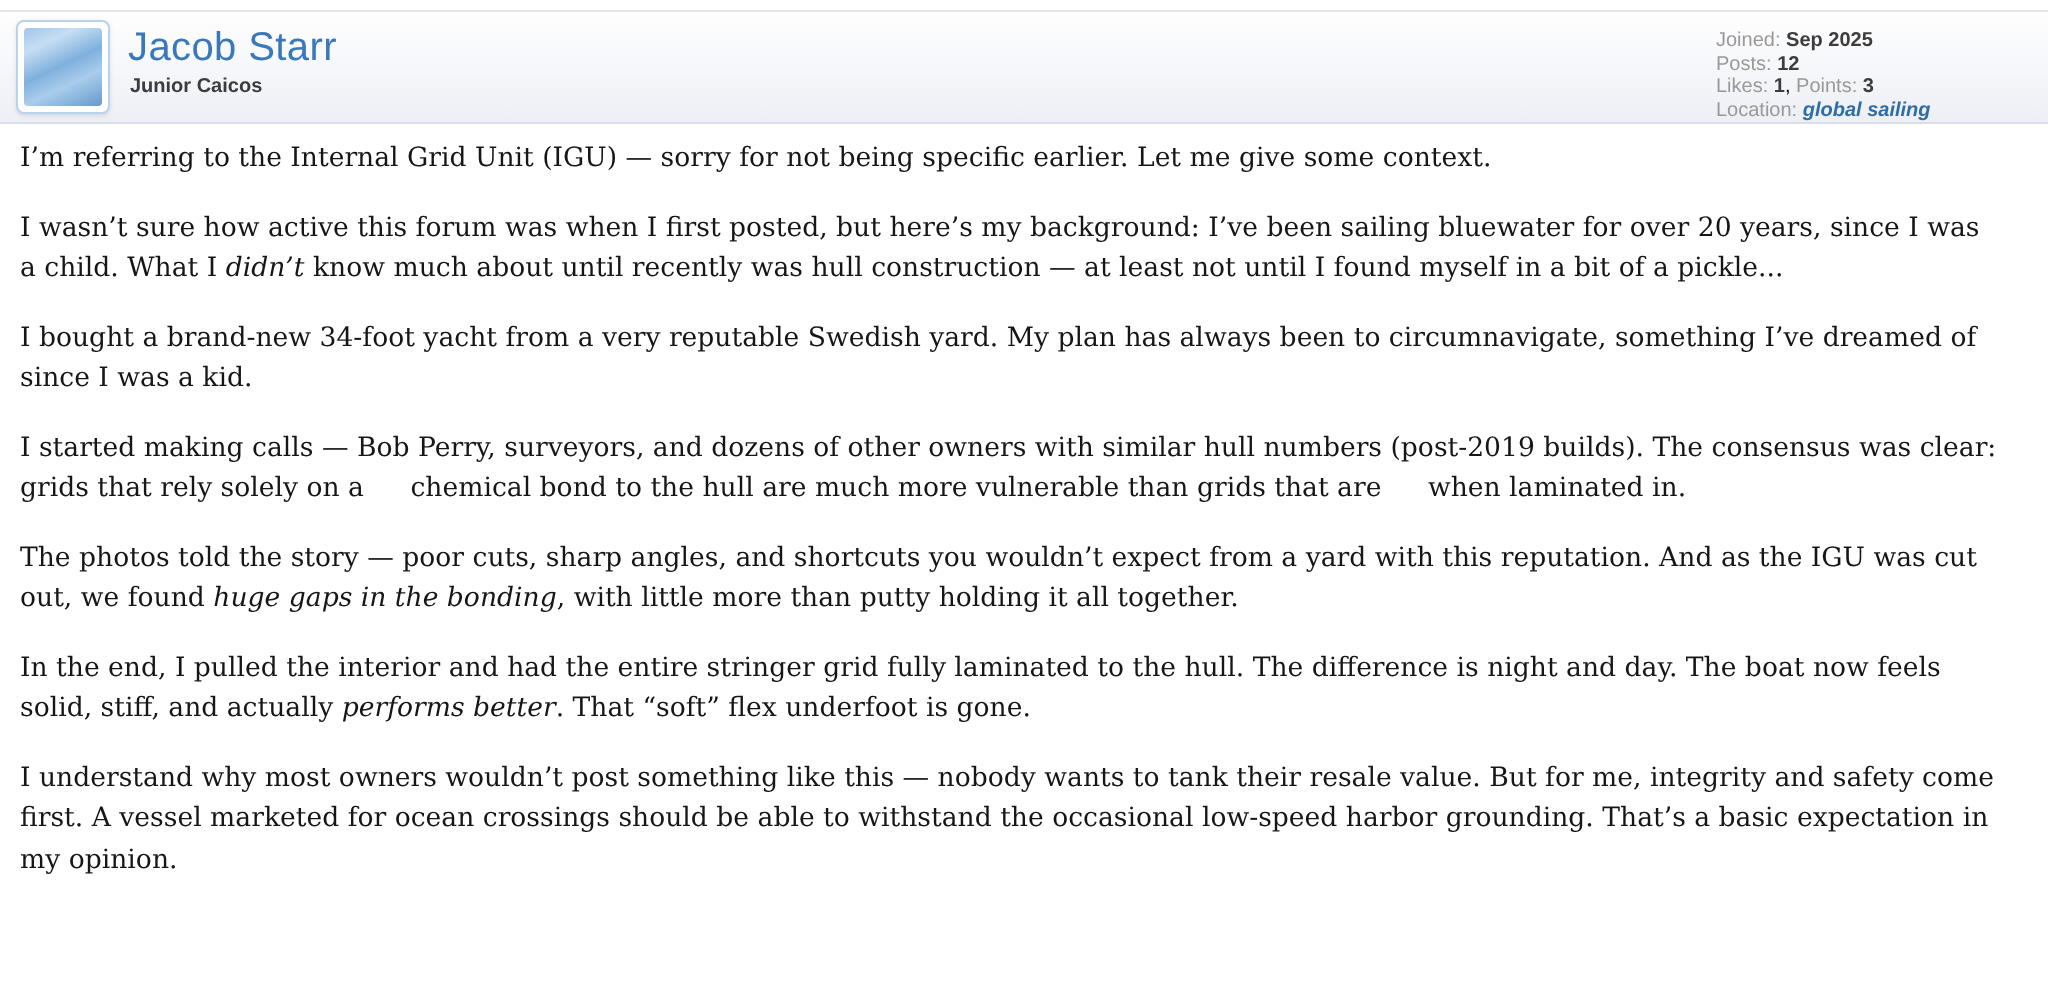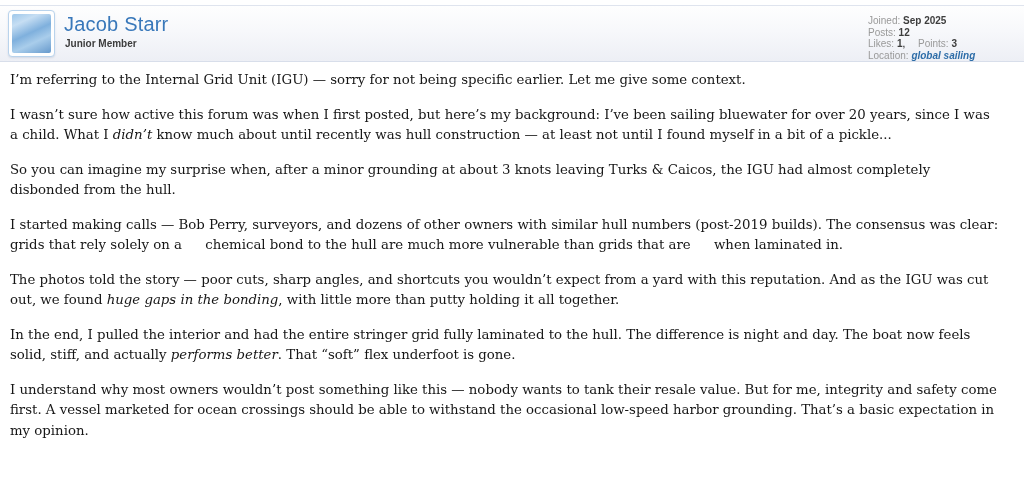--- a/index.html
+++ b/index.html
@@ -26,21 +26,21 @@
     background:linear-gradient(155deg,#9ec7ea 0%, #c6def3 22%, #7fb0dd 48%, #a9cdeb 68%, #6699cc 100%);
   }
   .user-block { position:absolute; left:64px; top:7px; }
   .username {
     font-size:20px; color:#3978ba; text-decoration:none; display:block;
     letter-spacing:0.2px; cursor:pointer;
   }
   .user-title { font-size:10px; font-weight:bold; color:#3c3c3c; margin-top:2px; margin-left:1px; }
 
   .stats { position:absolute; left:858px; top:9px; font-size:10px; line-height:11.5px; }
-  .stats .label { color:#999999; font-weight:normal;margin-left:10px; }
+  .stats .label { color:#999999; font-weight:normal; }
   .stats .value { color:#3d3d3d; font-weight:bold; }
   .stats .value.link { color:#2d6da8; cursor:pointer;font-style:italic; }
 
   .post-body { padding:8px 24px 0 10px; }
   .post-body p {
     font-family:"DejaVu Serif", serif;
     font-size:13.3px; line-height:20.5px; color:#161616;
     margin:0 0 14px 0;
   }
   .post-body p strong { font-weight:normal;margin-left:19px; }
@@ -51,33 +51,33 @@
 
 <div class="page">
   <div class="top-strip"></div>
 
   <div class="post-header">
     <div class="avatar-frame">
       <div class="avatar-img"></div>
     </div>
     <div class="user-block">
       <a class="username">Jacob Starr</a>
-      <div class="user-title">Junior Member</div>
+      <div class="user-title">Junior Caicos</div>
     </div>
     <div class="stats">
         <div><span class="label">Joined: </span><span class="value">Sep 2025</span></div>
         <div><span class="label">Posts: </span><span class="value">12</span></div>
         <div><span class="label">Likes: </span><span class="value">1</span>, <span class="label">Points: </span><span class="value">3</span></div>
         <div><span class="label">Location: </span><span class="value link">global sailing</span></div>
       </div>
   </div>
 
   <div class="post-body">
       <p><span>I’m referring to the Internal Grid Unit (IGU) — sorry for not being specific earlier. Let me give some context.</span></p>
       <p><span>I wasn’t sure how active this forum was when I first posted, but here’s my background: I’ve been sailing bluewater for over 20 years, since I was a child. What I </span><em>didn’t</em><span> know much about until recently was hull construction — at least not until I found myself in a bit of a pickle...</span></p>
-      <p><span>So you can imagine my surprise when, after a minor grounding at about 3 knots leaving Turks &amp; Caicos, the IGU had almost completely disbonded from the hull.</span></p>
+      <p><span>I bought a brand-new 34-foot yacht from a very reputable Swedish yard. My plan has always been to circumnavigate, something I’ve dreamed of since I was a kid.</span></p>
       <p><span>I started making calls — Bob Perry, surveyors, and dozens of other owners with similar hull numbers (post-2019 builds). The consensus was clear: grids that rely solely on a </span><strong>chemical bond</strong><span> to the hull are much more vulnerable than grids that are </span><strong>when laminated</strong><span> in.</span></p>
       <p><span>The photos told the story — poor cuts, sharp angles, and shortcuts you wouldn’t expect from a yard with this reputation. And as the IGU was cut out, we found </span><em>huge gaps in the bonding</em><span>, with little more than putty holding it all together.</span></p>
       <p><span>In the end, I pulled the interior and had the entire stringer grid fully laminated to the hull. The difference is night and day. The boat now feels solid, stiff, and actually </span><em>performs better</em><span>. That “soft” flex underfoot is gone.</span></p>
       <p><span>I understand why most owners wouldn’t post something like this — nobody wants to tank their resale value. But for me, integrity and safety come first. A vessel marketed for ocean crossings should be able to withstand the occasional low-speed harbor grounding. That’s a basic expectation in my opinion.</span></p>
     </div>
 
 </div>
 
 </body></html>

